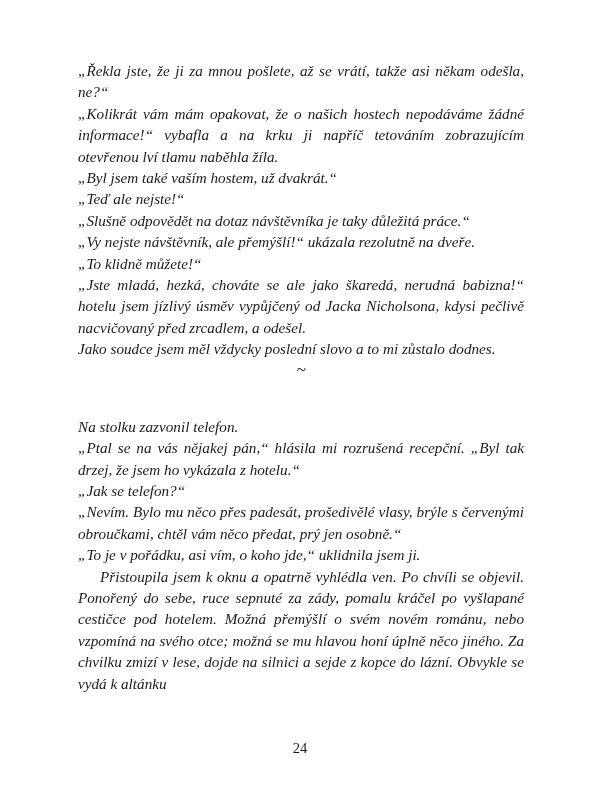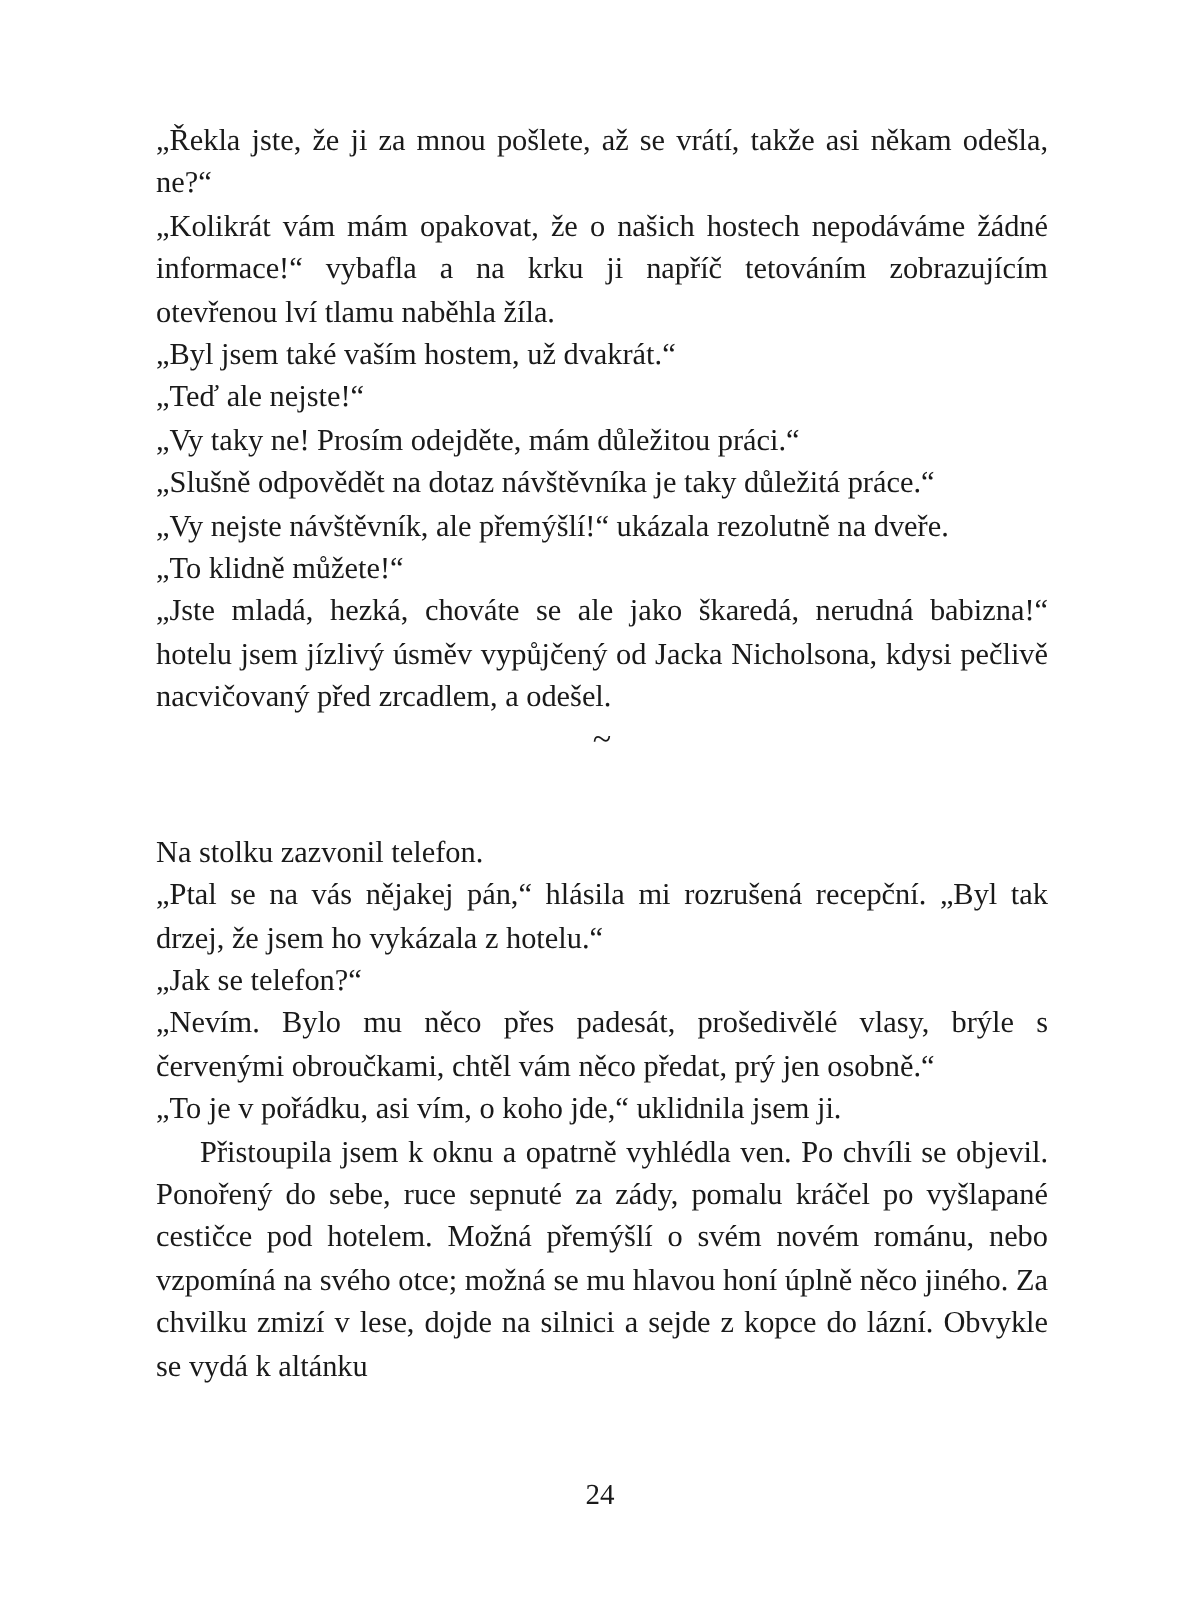--- a/index.html
+++ b/index.html
@@ -21,20 +21,21 @@
     top: 0;
     width: 600px;
     height: 807px;
     background: #ffffff;
   }
   .text-block {
     position: absolute;
     left: 78px;
     top: 60px;
     width: 446px;
+    font-style: italic;
   }
   .para {
     font-size: 15.2px;
     line-height: 21.4px;
     text-align: justify;
     text-justify: inter-word;
     margin: 0;
     hyphens: manual;
   }
   .para.indent {
@@ -76,25 +77,25 @@
 
 <div class="page">
 
   <div class="text-block">
 
     <div>
       <p class="para noindent">„Řekla jste, že ji za mnou pošlete, až se vrátí, takže asi někam odešla, ne?“</p>
       <p class="para noindent">„Kolikrát vám mám opakovat, že o našich hostech nepodáváme žádné informace!“ vybafla a na krku ji napříč tetováním zobrazujícím otevřenou lví tlamu naběhla žíla.</p>
       <p class="para noindent">„Byl jsem také vaším hostem, už dvakrát.“</p>
       <p class="para noindent">„Teď ale nejste!“</p>
-      <p class="para noindent">„Vy taky ne! Prosím odejděte, mám důležitou práci.“</p>
       <p class="para noindent">„Slušně odpovědět na dotaz návštěvníka je taky důležitá práce.“</p>
       <p class="para noindent">„Vy nejste návštěvník, ale přemýšlí!“ ukázala rezolutně na dveře.</p>
       <p class="para noindent">„To klidně můžete!“</p>
       <p class="para noindent">„Jste mladá, hezká, chováte se ale jako škaredá, nerudná babizna!“ hotelu jsem jízlivý úsměv vypůjčený od Jacka Nicholsona, kdysi pečlivě nacvičovaný před zrcadlem, a odešel.</p>
+      <p class="para noindent">Jako soudce jsem měl vždycky poslední slovo a to mi zůstalo dodnes.</p>
     </div>
 
     <div class="section-break">
       <div class="divider">~</div>
     </div>
 
     <div class="block-two">
       <p class="para noindent">Na stolku zazvonil telefon.</p>
       <p class="para noindent">„Ptal se na vás nějakej pán,“ hlásila mi rozrušená recepční. „Byl tak drzej, že jsem ho vykázala z hotelu.“</p>
       <p class="para noindent">„Jak se telefon?“</p>

